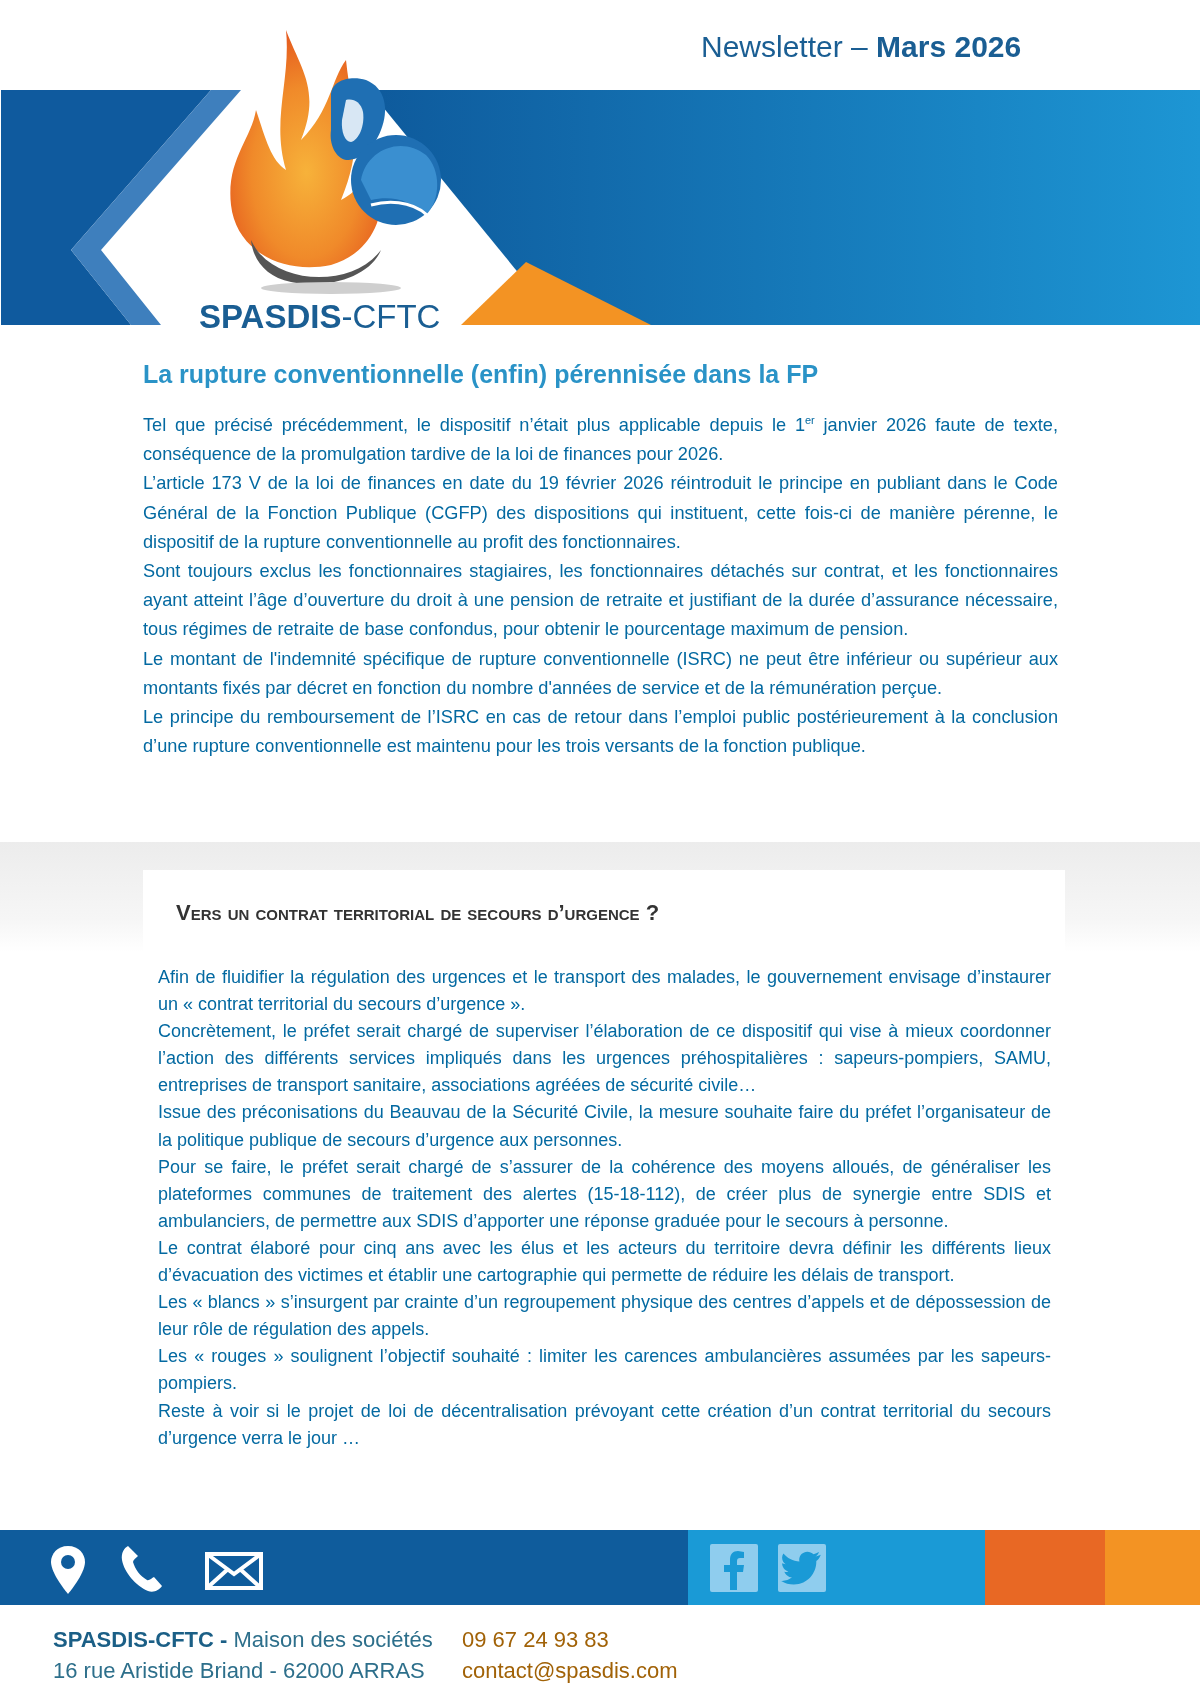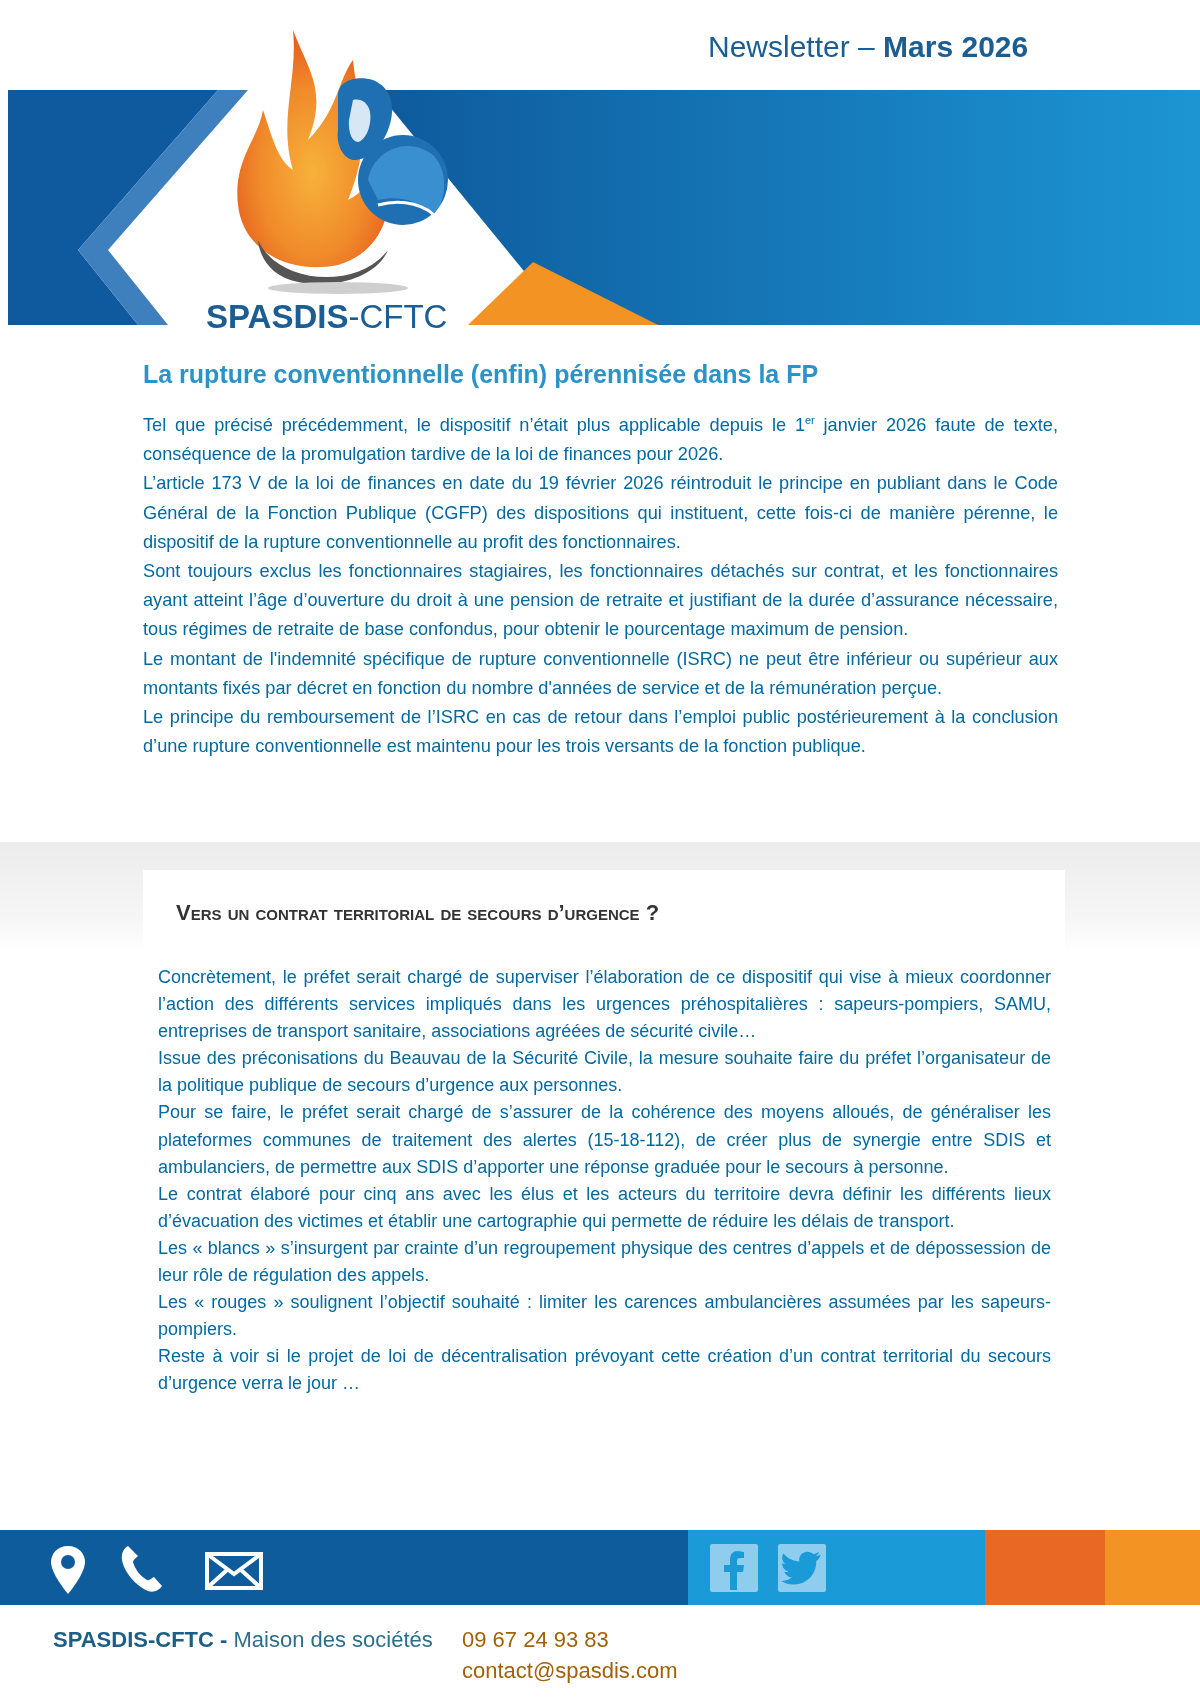--- a/index.html
+++ b/index.html
@@ -1,19 +1,19 @@
 <!DOCTYPE html>
 <html><head>
 <meta charset="utf-8">
 <style>
   html, body { margin:0; padding:0; }
   body { width:1200px; height:1697px; background:#ffffff; position:relative; overflow:hidden; font-family:"Liberation Sans", sans-serif; }
 
   
-  .header { position:absolute; left:8px; top:0; width:1084px; height:330px; }
+  .header { position:absolute; left:1px; top:0; width:1084px; height:330px; }
   .newsletter-line { position:absolute; left:700px; top:30px; font-size:30px; color:#1a5e93; font-family:"Liberation Sans", sans-serif; white-space:nowrap; }
   .newsletter-line b { font-weight:bold; color:#1a5e93; }
   .banner-svg { position:absolute; left:0; top:0; }
   .banner-title { position:absolute; left:655px; top:130px; color:#ffffff; font-family:"Liberation Sans", sans-serif; line-height:1; }
   .banner-title .l1 { font-size:66px; font-weight:normal; letter-spacing:-1px; display:block; }
   .banner-title .l2 { display:block; margin-top:2px; margin-left:33px; white-space:nowrap; }
   .banner-title .de { font-size:46px; font-weight:normal; }
   .banner-title .action { font-size:82px; font-weight:bold; letter-spacing:-1px; }
   .brand-name { position:absolute; left:198px; top:298px; font-size:33px; color:#1a5e93; font-family:"Liberation Sans", sans-serif; white-space:nowrap; }
   .brand-name b { font-weight:bold; }
@@ -102,20 +102,21 @@
     <p class="para">Le montant de l'indemnité spécifique de rupture conventionnelle (ISRC) ne peut être inférieur ou supérieur aux montants fixés par décret en fonction du nombre d'années de service et de la rémunération perçue.</p>
     <p class="para">Le principe du remboursement de l’ISRC en cas de retour dans l’emploi public postérieurement à la conclusion d’une rupture conventionnelle est maintenu pour les trois versants de la fonction publique.</p>
   </div>
 </div>
 
 <div class="grey-band"></div>
 <div class="art2-box"></div>
 <div class="art2">
   <h3>Vers un contrat territorial de secours d’urgence ?</h3>
   <div class="body">
+    <p class="para">Afin de fluidifier la régulation des urgences et le transport des malades, le gouvernement envisage d’instaurer un « contrat territorial du secours d’urgence ».</p>
     <p class="para">Concrètement, le préfet serait chargé de superviser l’élaboration de ce dispositif qui vise à mieux coordonner l’action des différents services impliqués dans les urgences préhospitalières : sapeurs-pompiers, SAMU, entreprises de transport sanitaire, associations agréées de sécurité civile…</p>
     <p class="para">Issue des préconisations du Beauvau de la Sécurité Civile, la mesure souhaite faire du préfet l’organisateur de la politique publique de secours d’urgence aux personnes.</p>
     <p class="para">Pour se faire, le préfet serait chargé de s’assurer de la cohérence des moyens alloués, de généraliser les plateformes communes de traitement des alertes (15-18-112), de créer plus de synergie entre SDIS et ambulanciers, de permettre aux SDIS d’apporter une réponse graduée pour le secours à personne.</p>
     <p class="para">Le contrat élaboré pour cinq ans avec les élus et les acteurs du territoire devra définir les différents lieux d’évacuation des victimes et établir une cartographie qui permette de réduire les délais de transport.</p>
     <p class="para">Les « blancs » s’insurgent par crainte d’un regroupement physique des centres d’appels et de dépossession de leur rôle de régulation des appels.</p>
     <p class="para">Les « rouges » soulignent l’objectif souhaité : limiter les carences ambulancières assumées par les sapeurs-pompiers.</p>
     <p class="para">Reste à voir si le projet de loi de décentralisation prévoyant cette création d’un contrat territorial du secours d’urgence verra le jour …</p>
   </div>
 </div>
 
@@ -145,17 +146,18 @@
           <path d="M42,12 C40,13 38,13.5 36,14 C38,13 39.5,11 40,9 C38,10 36,11 34,11.5 C32,9.5 29.5,8.5 27,8.5 C22,8.5 18,12.5 18,17.5 C18,18 18,19 18.5,19.5 C11,19 4.5,15.5 0.5,10.5 C-0.5,12 -1,13.5 -1,15 C-1,18 0.5,21 3,22.5 C1.5,22.5 0,22 -1,21.5 C-1,26 2,29.5 6,30.5 C5,31 4,31 3,31 C2.5,31 2,31 1.5,30.5 C2.5,34 6,37 10,37 C7,39.5 3,41 -1,41 L-2,41 C2,43.5 7,45 12,45 C28,45 37,31.5 37,20 L37,19 C39,17.5 40.5,16 42,12 Z" transform="translate(5,0) scale(0.9)" fill="#1a9ad6"></path>
         </svg>
     </div>
   </div>
   <div class="seg-orange"></div>
   <div class="seg-amber"></div>
 </div>
 
 <div class="contact">
   <div><span class="org">SPASDIS-CFTC</span><span class="org"> - </span><span>Maison des sociétés</span></div>
+  <div>16 rue Aristide Briand - 62000 ARRAS</div>
 </div>
 <div class="contact2">
   <div>09 67 24 93 83</div>
   <div>contact@spasdis.com</div>
 </div>
 
 </body></html>

